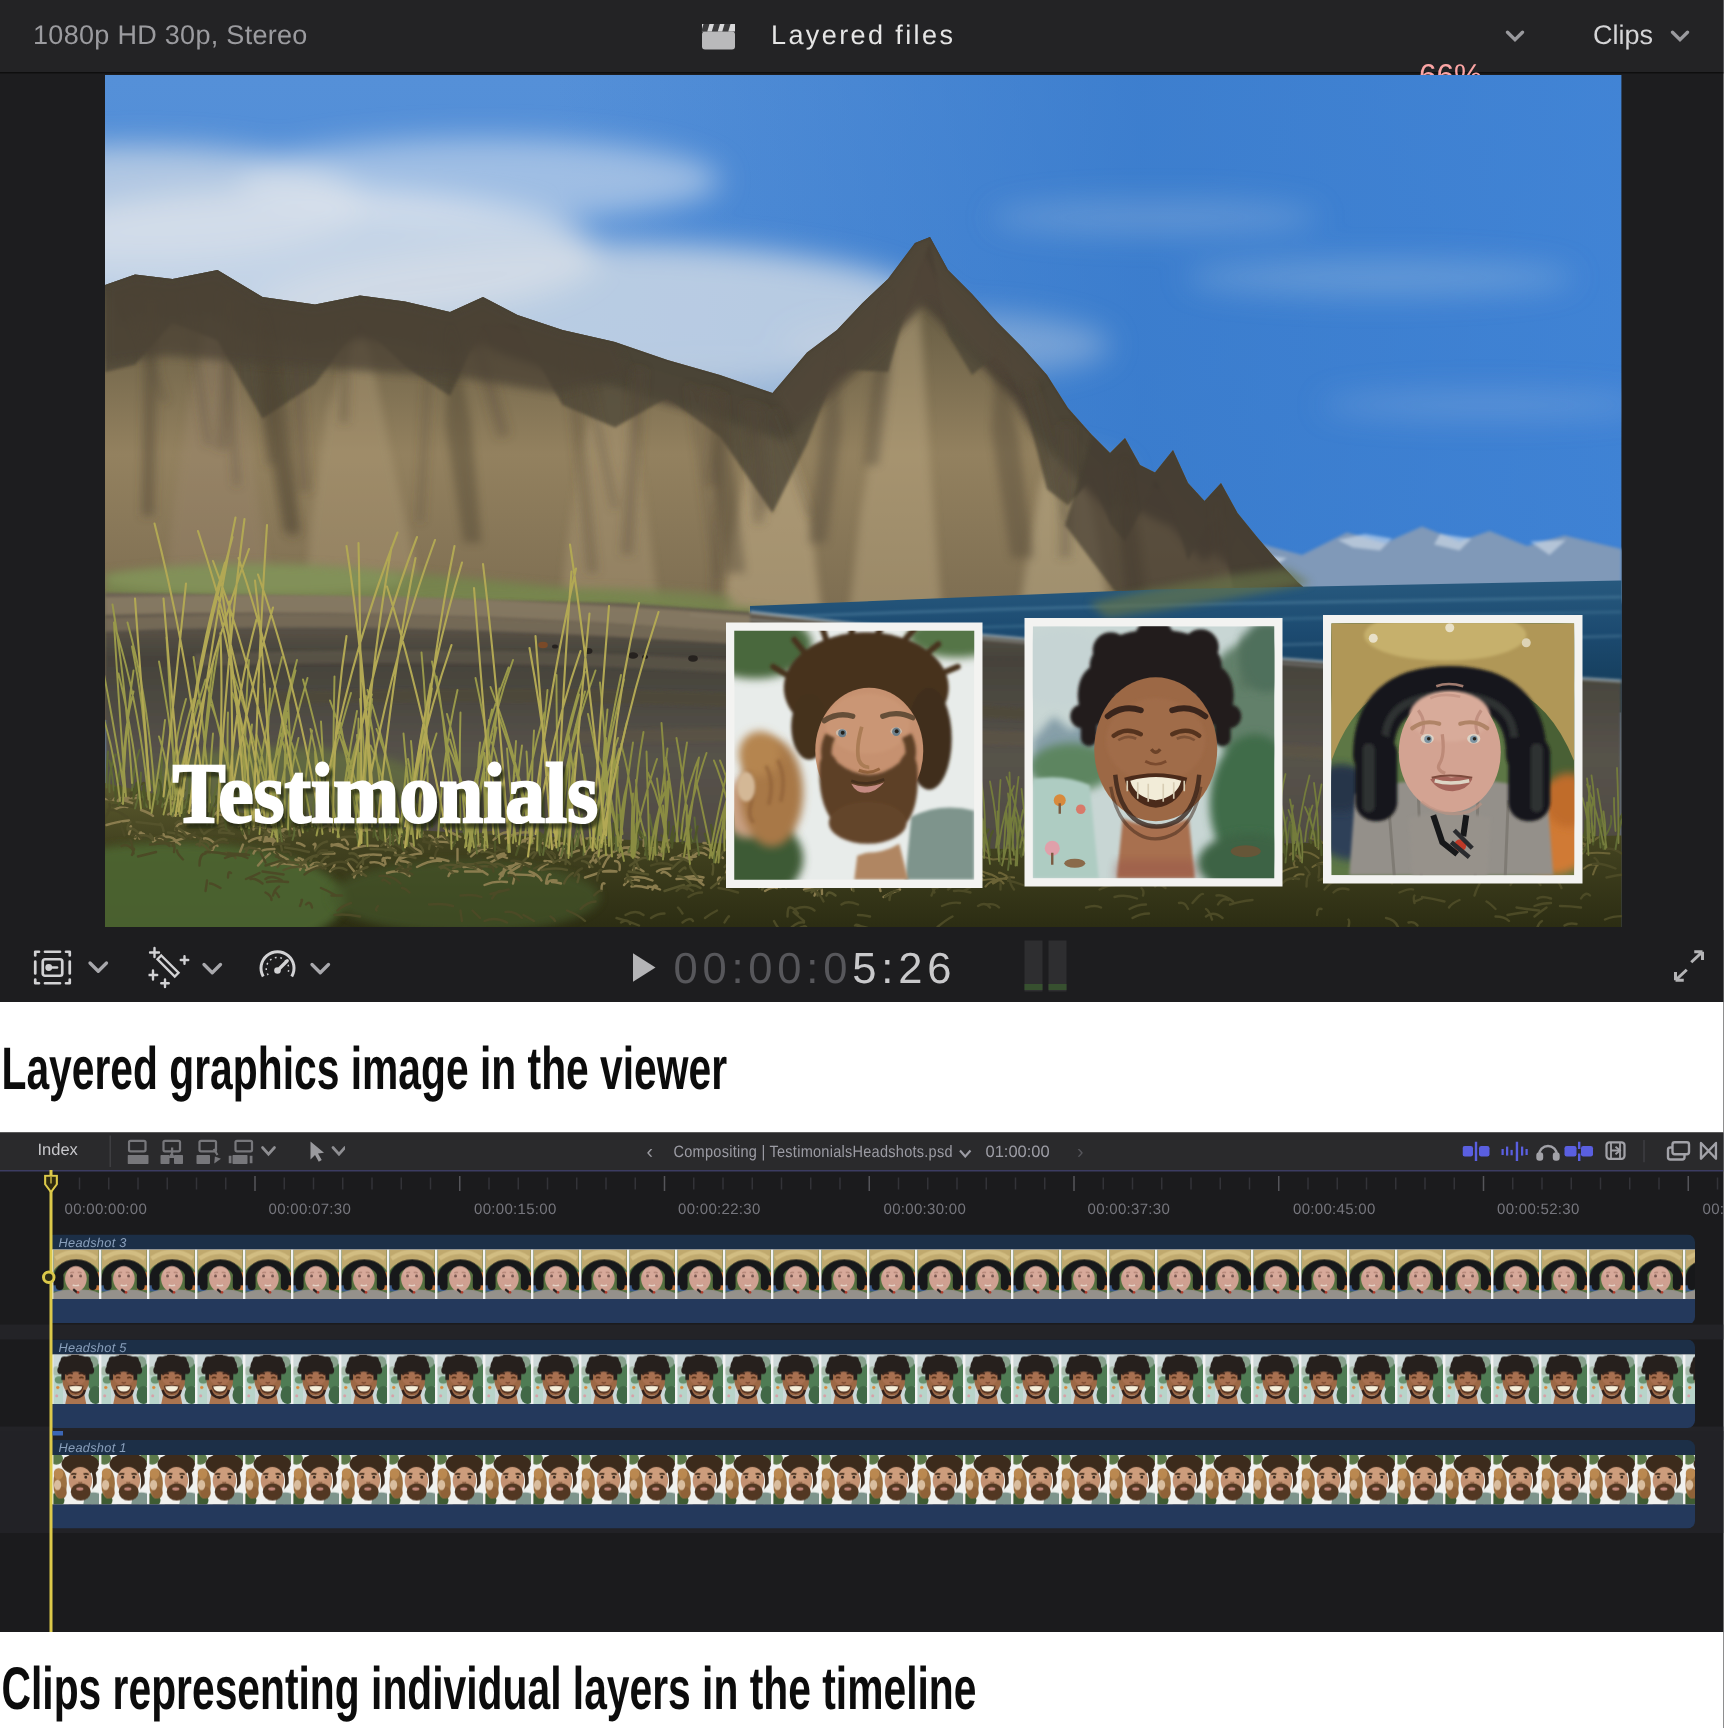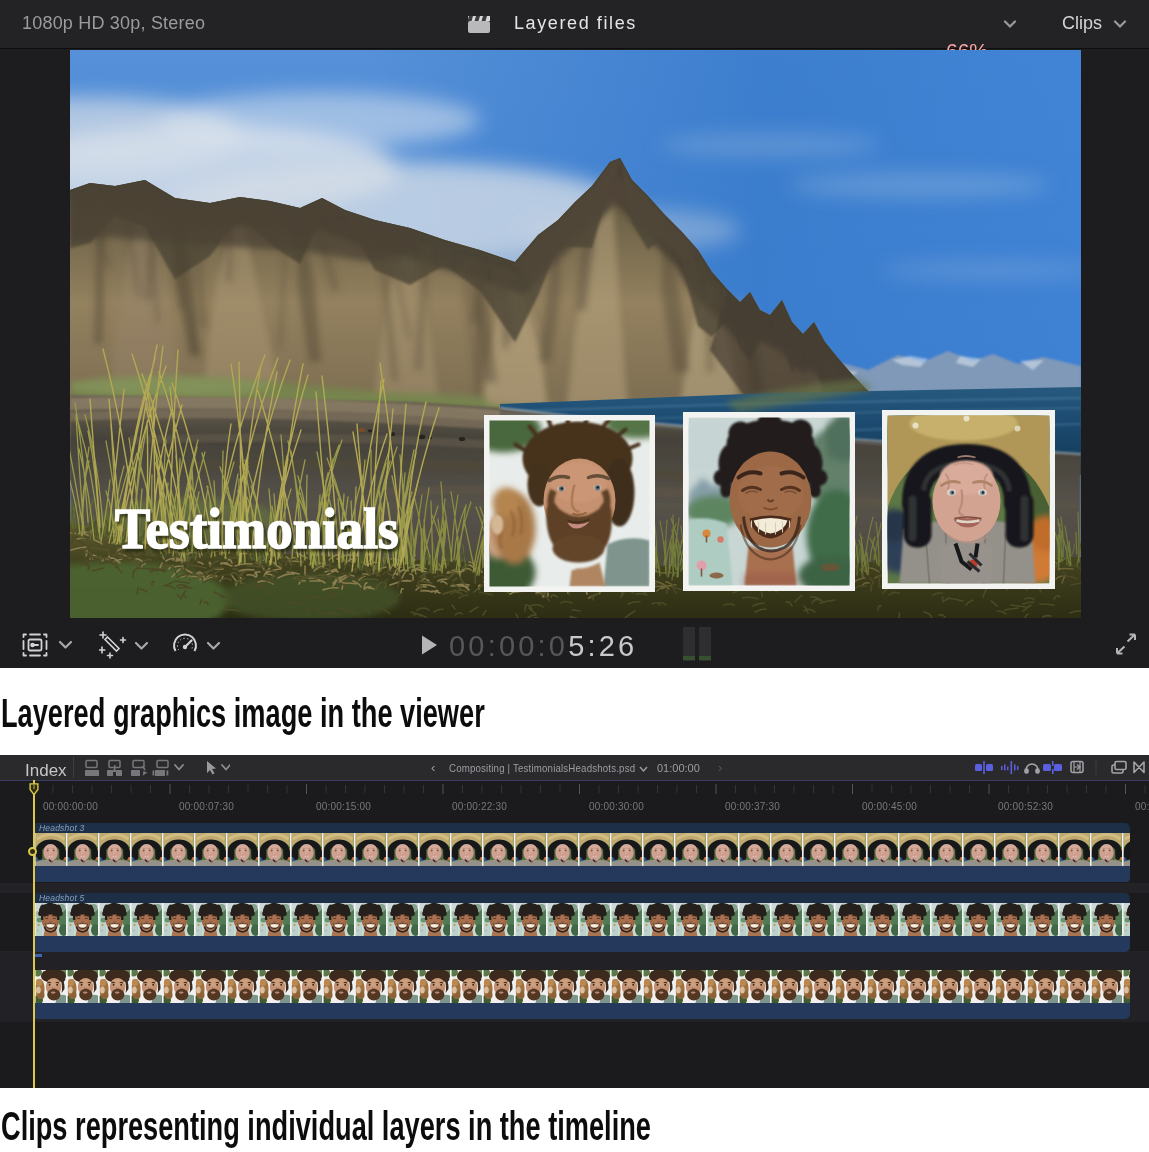--- a/index.html
+++ b/index.html
@@ -22,21 +22,21 @@
   #tcode b{font-weight:normal;color:#c9c9cb;margin-top:20px;}
 
   
   .caption{position:absolute;left:1px;color:#0c0c0c;font-weight:bold;font-size:40px;letter-spacing:0px;transform:scaleX(0.68);transform-origin:0 0;white-space:nowrap;}
   #cap1{top:691px;}
   #cap2{top:1104px;}
 
   
   #panel2{position:absolute;left:0;top:755px;width:1149px;height:333px;background:#1b1b1d;}
   #tltoolbar{position:absolute;left:0;top:0;width:1149px;height:25px;background:#2a2a2c;}
-  #tltoolbar .idx{position:absolute;left:25px;top:6px;font-size:17px;color:#c6c6ca;}
+  #tltoolbar .idx{position:absolute;left:25px;top:6px;font-size:11px;color:#c6c6ca;}
   #tltoolbar .vdiv{position:absolute;top:2px;width:1px;height:21px;background:#3e3e41;}
   
   #bluesep{position:absolute;left:0;top:25px;width:1149px;height:1px;background:#3c3c62;}
   #ruler{position:absolute;left:0;top:26px;width:1149px;height:16px;}
   .rlab{position:absolute;top:20px;font-size:10px;color:#77777e;letter-spacing:0.2px;}
   #tracks{position:absolute;left:0;top:42px;width:1149px;height:291px;}
   .lane3bg{position:absolute;left:0;top:157px;width:1149px;height:68px;background:#222226;}
   .clip{position:absolute;left:34px;width:1096px;border-radius:2px 5px 5px 2px;overflow:hidden;}
   .clip .hdr{position:absolute;left:0;top:0;width:100%;height:10px;background:#1c2f47;font-style:italic;}
   .clip .hdr span{position:absolute;left:5px;top:0px;font-size:8.5px;color:#8aa0bc;letter-spacing:0.2px;}
@@ -679,20 +679,23 @@
             <path d="M10.4,23.6 Q11.4,28.4 16.5,28.8 Q21.6,28.4 22.6,23.6" stroke="#33201a" stroke-width="1.7" fill="none"></path>
             <rect x="0" y="0" width="1.6" height="33" fill="#f2f2f2"></rect>
           </pattern>
               </defs>
           <rect width="1096" height="33" fill="url(#p2)"></rect>
         </svg>
           </div>
           <div class="body"></div>
         </div>
       <div class="clip" id="clip3">
+          <div class="hdr">
+            <span>Headshot 1</span>
+          </div>
           <div class="strip">
         <svg width="1096" height="33">
           <defs>
                 <pattern id="p1" width="32" height="33" patternUnits="userSpaceOnUse">
             <rect width="32" height="33" fill="#f0f1ee"></rect>
             <ellipse cx="3.5" cy="2.5" rx="4.5" ry="4" fill="#5a7848"></ellipse>
             <ellipse cx="30.5" cy="2" rx="3.5" ry="3" fill="#628050"></ellipse>
             <ellipse cx="4" cy="30" rx="5" ry="5" fill="#3f5c33"></ellipse>
             <ellipse cx="6" cy="19" rx="4.6" ry="10" fill="#9c7040"></ellipse>
             <ellipse cx="5" cy="12.5" rx="3.2" ry="3.8" fill="#ba8850"></ellipse>

